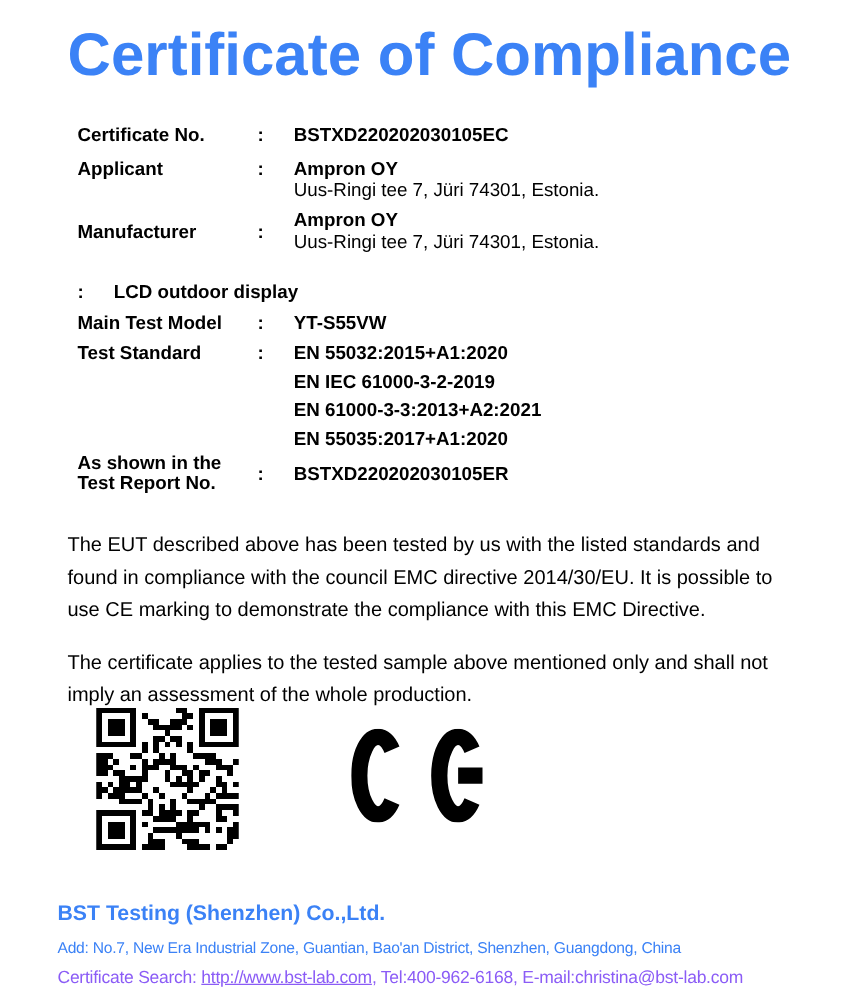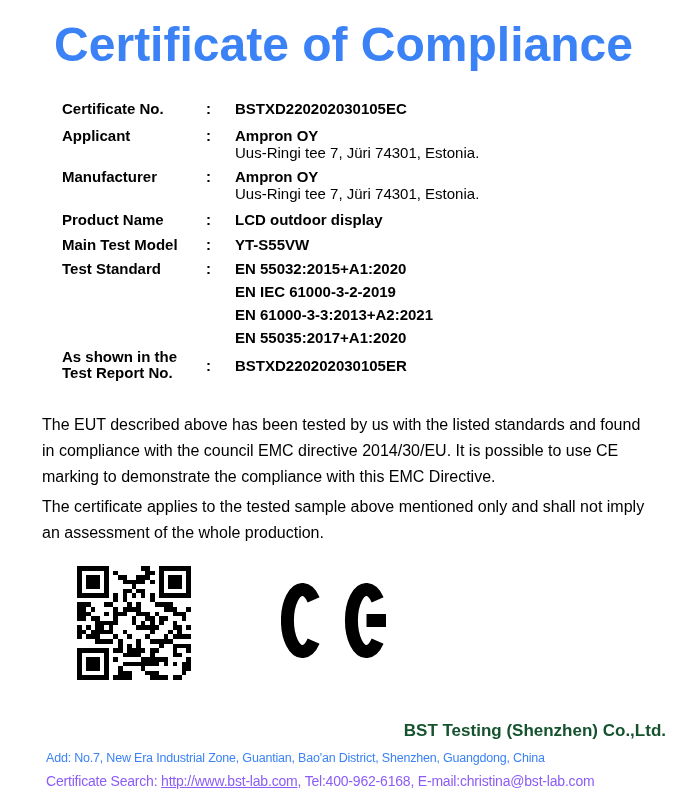--- a/index.html
+++ b/index.html
@@ -40,57 +40,56 @@
   .frow { display: flex; align-items: flex-start; gap: 10px; }
   .frow.center { align-items: center; }
   .flabel { width: 134px; line-height: 17px; flex-shrink: 0; }
   .flabel .lline { line-height: 16px; }
   .fcolon { width: 19px; line-height: 17px; flex-shrink: 0; }
   .fvalue { line-height: 17px; }
   .fvalue .sub { font-weight: normal; line-height: 17px; }
   .fvalue .std { line-height: 17px; margin-bottom: 6px; }
   .fvalue .std:last-child { margin-bottom: 0; }
   .mb10 { margin-bottom: 10px; }
-  .mb9  { margin-bottom: 9px; }
+  .mb9  { margin-bottom: 23px; align-items: center; }
   .mb8  { margin-bottom: 8px; }
   .mb7  { margin-bottom: 7px; }
   .mb3  { margin-bottom: 3px; }
 
   
   .statement {
     position: absolute;
     top: 408px;
     left: 38px;
     width: 614px;
     font-size: 16px;
     line-height: 26px;
   }
-  .statement p { margin: 4px; }
+  .statement p { margin: 16px; }
 
   
   .marks { position: absolute; top: 563px; left: 0; width: 100%; height: 150px; }
   .qr { position: absolute; left: 77px; top: 3px; width: 114px; height: 114px; }
   .ce { position: absolute; left: 281px; top: 20px; }
   .signature { position: absolute; left: 468px; top: 32px; width: 164px; text-align: center; }
   .sig-line {
     width: 142px;
     margin: 0 auto 7px auto;
     border-top: 2px dotted #555555;
     height: 0;
   }
   .sig-text { font-size: 15px; font-weight: bold; line-height: 21px; }
 
   
   .footer { position: absolute; top: 721px; left: 46px; width: 620px; }
   .company {
-    color: #14532d;
+    color: #3b82f6;
     font-weight: bold;
     font-size: 17px;
     line-height: 20px;
-    text-align: right;
   }
   .address {
     margin-top: 10px;
     color: #3b82f6;
     font-size: 12.5px;
     line-height: 15px;
     letter-spacing: -0.2px;
   }
   .search {
     margin-top: 7px;
@@ -128,21 +127,20 @@
     <div class="frow mb9">
       <div class="flabel">Manufacturer</div>
       <div class="fcolon">:</div>
       <div class="fvalue">
         <div>Ampron OY</div>
         <div class="sub">Uus-Ringi tee 7, Jüri 74301, Estonia.</div>
       </div>
     </div>
 
     <div class="frow mb8">
-      <div class="flabel">Product Name</div>
       <div class="fcolon">:</div>
       <div class="fvalue">LCD outdoor display</div>
     </div>
 
     <div class="frow mb7">
       <div class="flabel">Main Test Model</div>
       <div class="fcolon">:</div>
       <div class="fvalue">YT-S55VW</div>
     </div>
 

